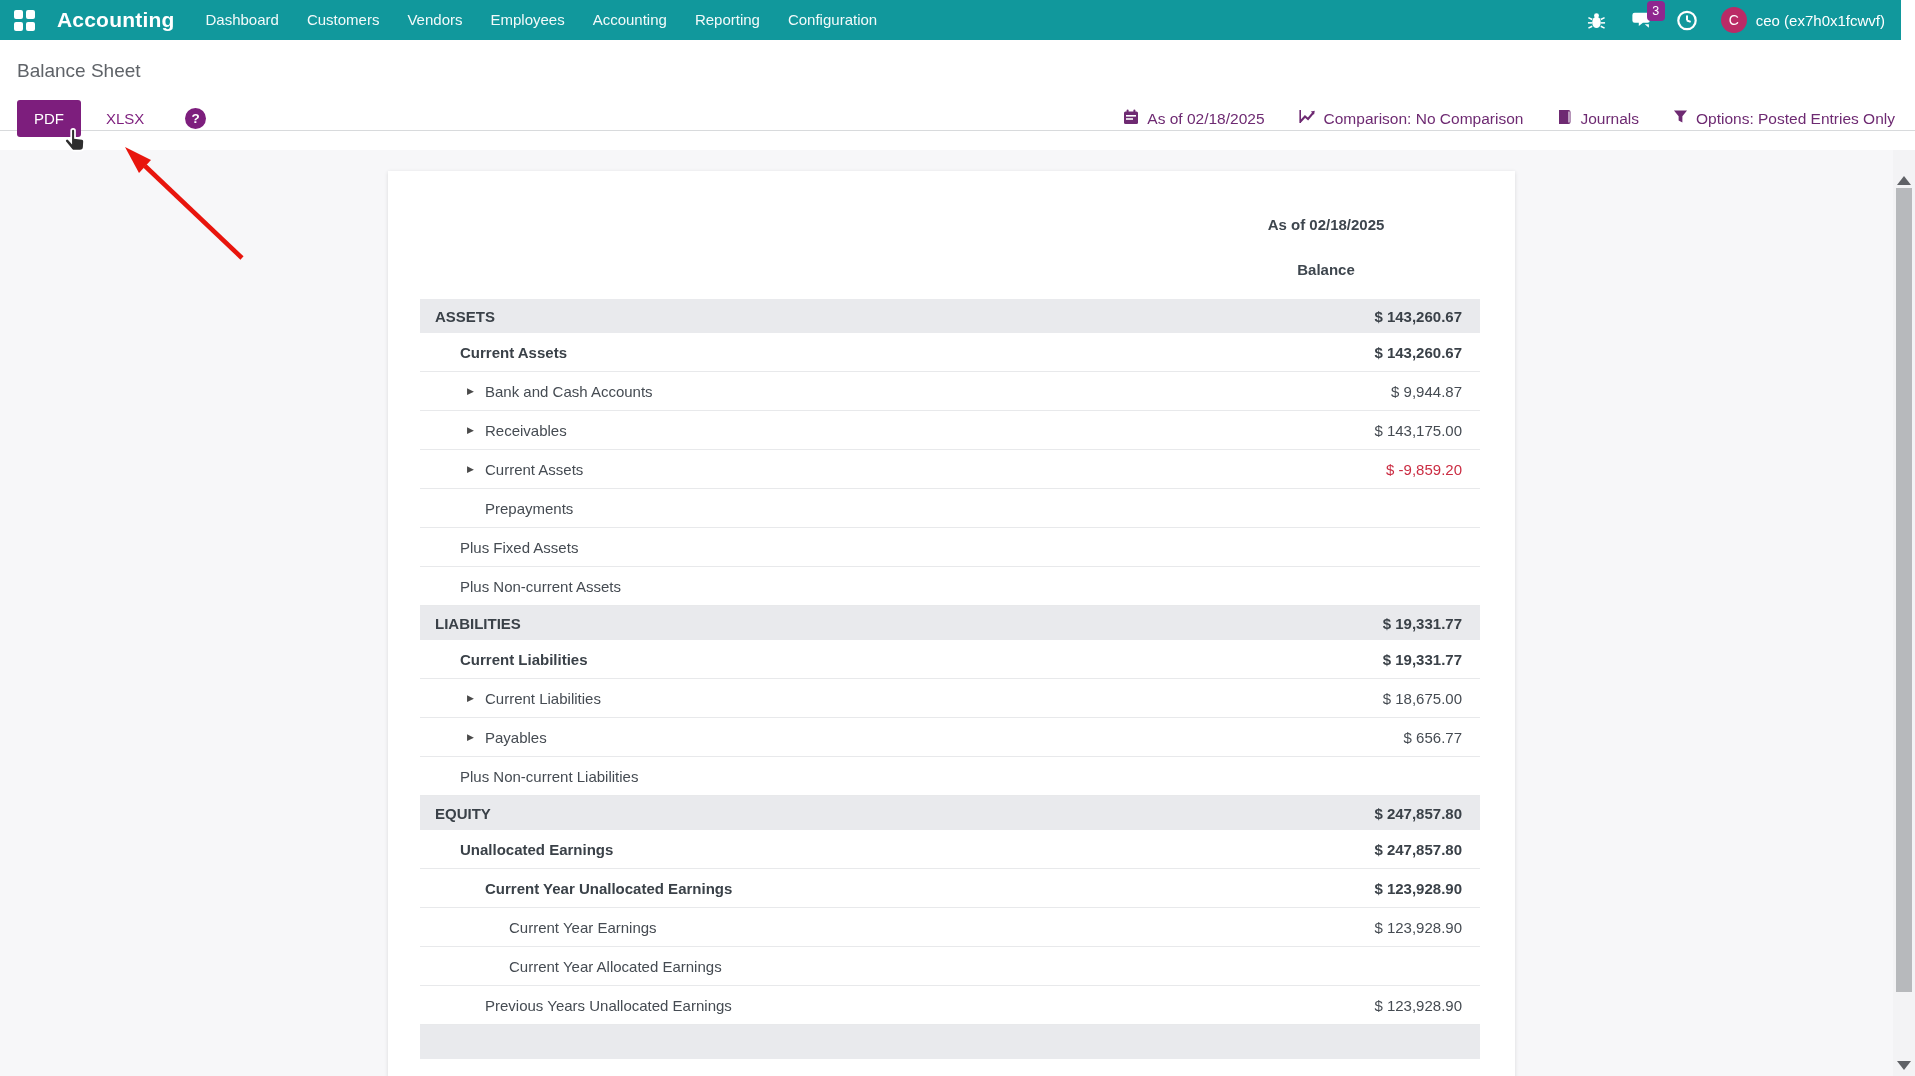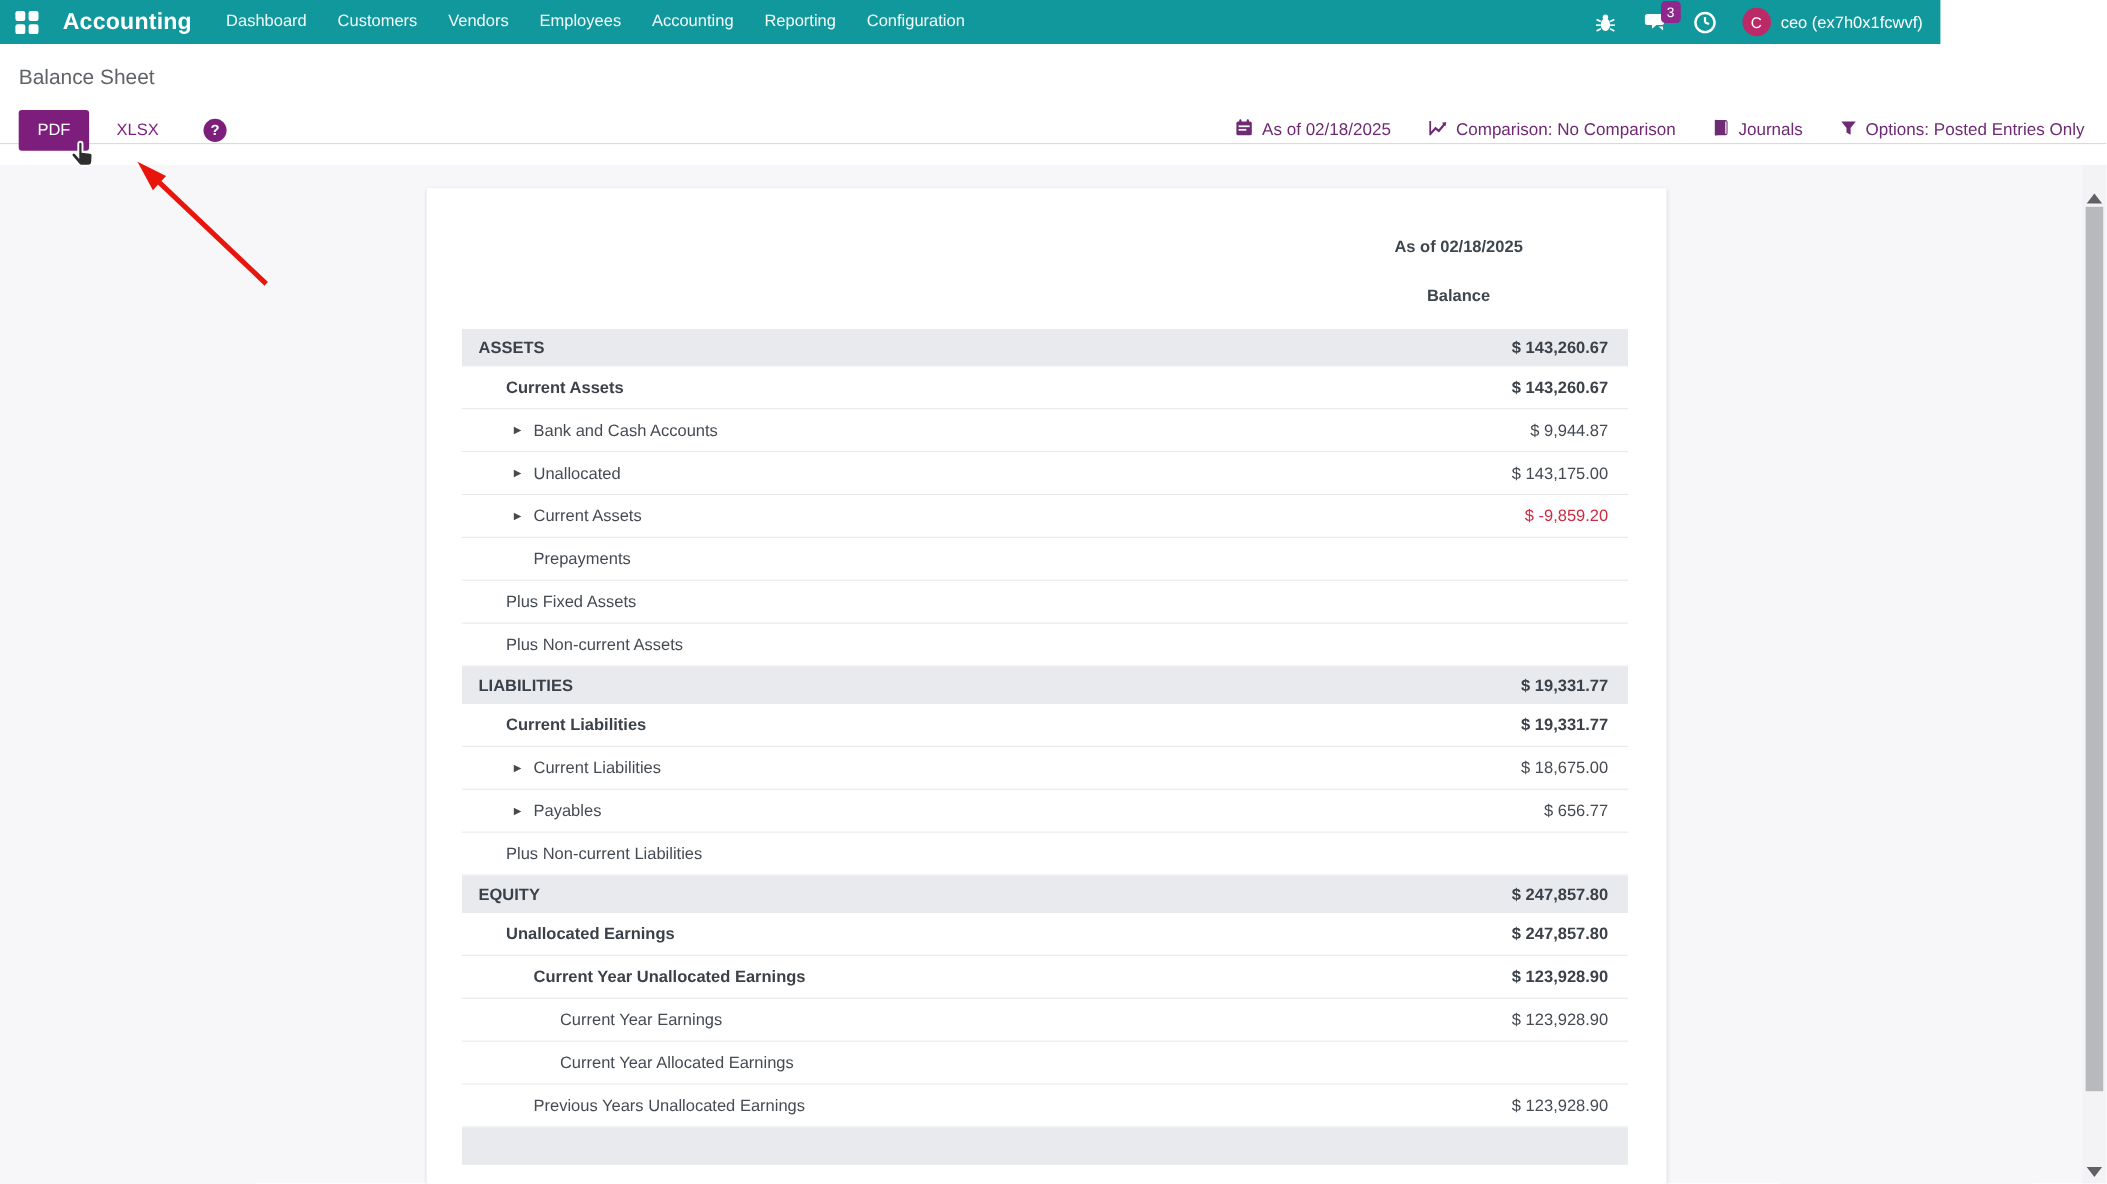--- a/index.html
+++ b/index.html
@@ -1,20 +1,20 @@
 <!DOCTYPE html>
 <html><head>
 <meta charset="utf-8">
 <style>
   * { box-sizing: border-box; margin: 0; padding: 0; }
   html,body { width:1915px; height:1076px; overflow:hidden; }
   body { font-family:"Liberation Sans", sans-serif; background:#ffffff; position:relative; }
 
   
-  .navbar { position:absolute; left:0; top:0; width:1764px; height:40px;
+  .navbar { position:absolute; left:0; top:0; width:1901px; height:40px;
             background:#11989c; display:flex; align-items:center; color:#fff; }
   .apps-grid { width:21px; height:21px; margin-left:14px; display:grid;
                grid-template-columns:9px 9px; grid-template-rows:9px 9px; gap:3px; cursor:pointer; }
   .apps-grid span { background:#fff; border-radius:2px; }
   .app-title { font-size:21px; font-weight:700; margin-left:22px; letter-spacing:.2px; }
   .nav-menu { display:flex; margin-left:17px; }
   .nav-menu .mi { font-size:15px; color:rgba(255,255,255,.95); padding:7px 14px; line-height:40px; cursor:pointer; }
   .nav-right { margin-left:auto; display:flex; align-items:center; gap:23px; margin-right:16px; }
   .nav-ico { position:relative; width:22px; height:22px; display:flex; align-items:center; justify-content:center; cursor:pointer; }
   .badge { position:absolute; top:-8px; right:-12px; min-width:18px; height:20px; padding:0 4px;
@@ -191,21 +191,21 @@
           <span class="lbl">Current Assets</span>
           <span class="val">$ 143,260.67</span>
         </div>
         <div class="trow l2">
           <span class="caret">▶</span>
           <span class="lbl">Bank and Cash Accounts</span>
           <span class="val">$ 9,944.87</span>
         </div>
         <div class="trow l2">
           <span class="caret">▶</span>
-          <span class="lbl">Unallocated</span>
+          <span class="lbl">Receivables</span>
           <span class="val">$ 143,175.00</span>
         </div>
         <div class="trow l2 neg">
           <span class="caret">▶</span>
           <span class="lbl">Current Assets</span>
           <span class="val">$ -9,859.20</span>
         </div>
         <div class="trow l2">
           <span class="lbl">Prepayments</span>
           <span class="val"></span>

